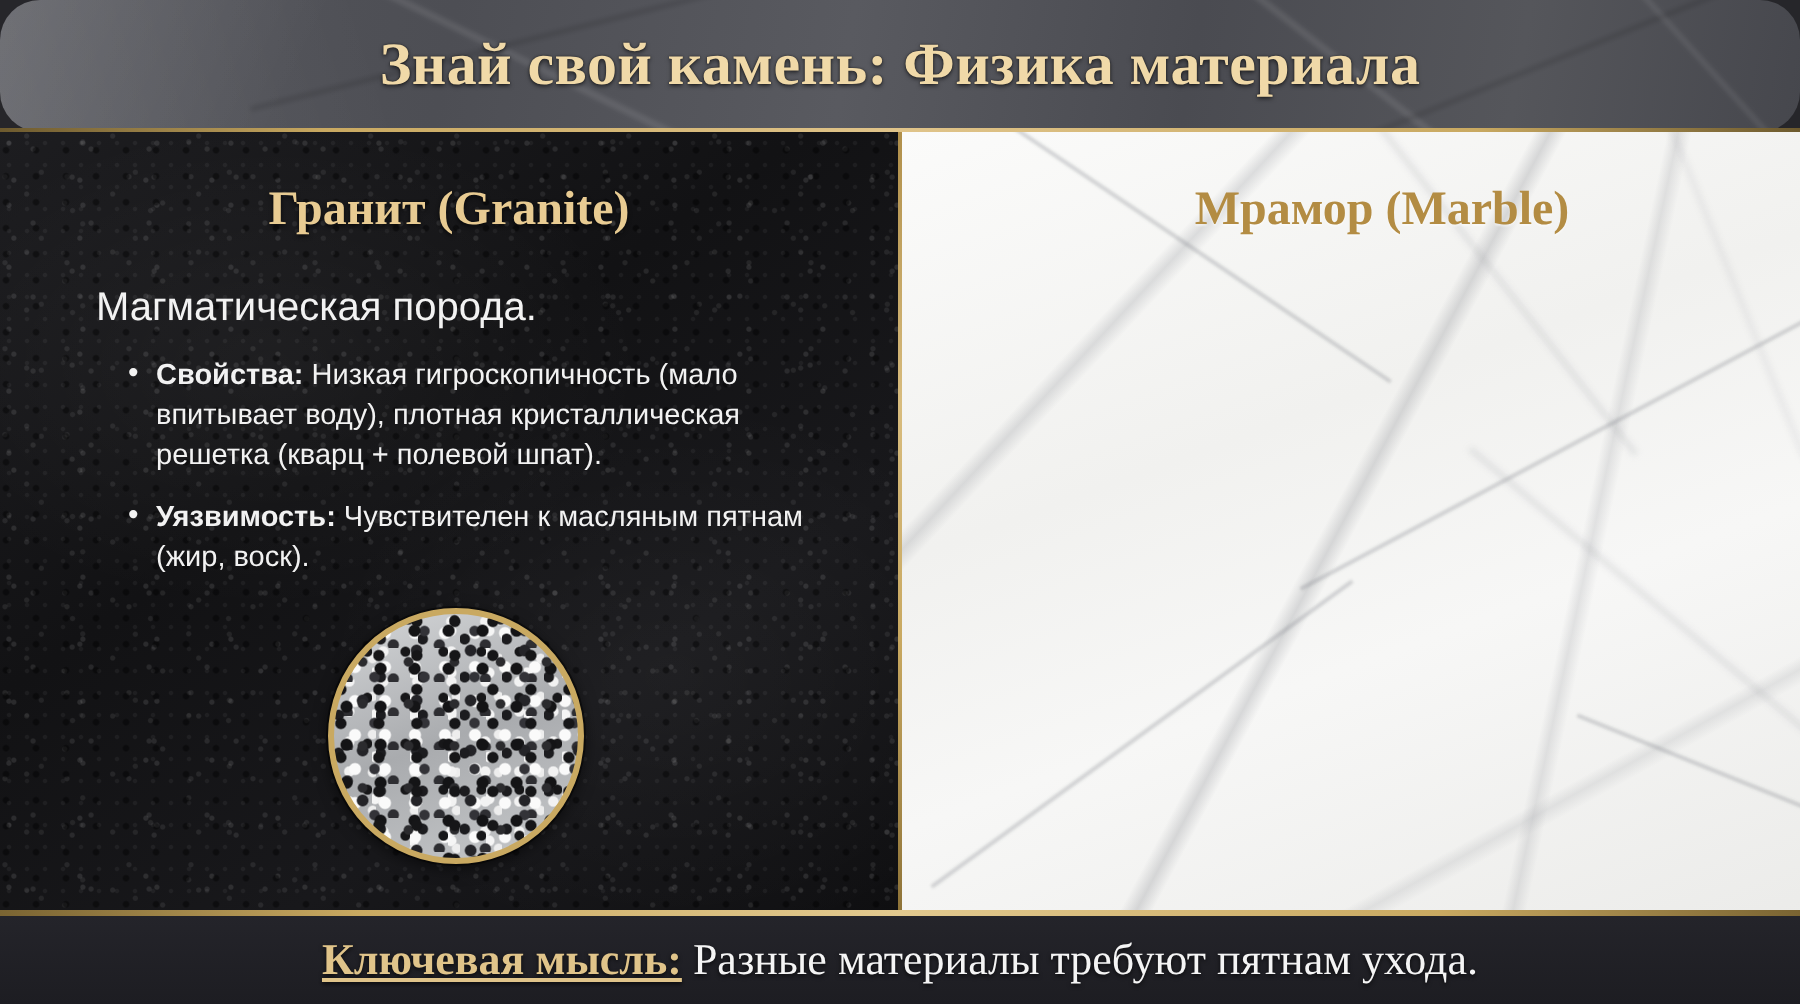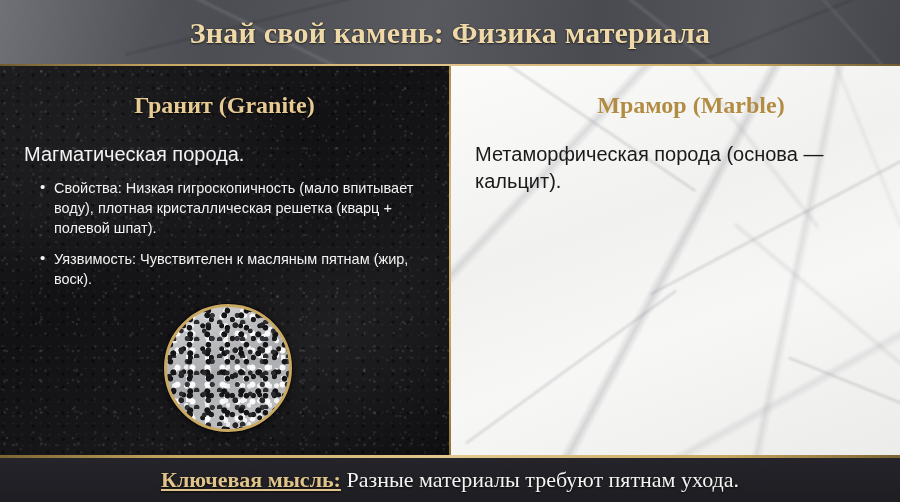--- a/index.html
+++ b/index.html
@@ -20,20 +20,21 @@
   .header {
     position: absolute;
     left: 0; top: 0;
     width: 900px;
     height: 66px;
     overflow: hidden;
     background:
       linear-gradient(116deg, rgba(255,255,255,0.10) 0%, rgba(255,255,255,0) 18%),
       linear-gradient(72deg, rgba(255,255,255,0.07) 0%, rgba(255,255,255,0) 22%),
       linear-gradient(100deg, #55565c 0%, #4d4e54 25%, #595a60 47%, #4a4b51 66%, #55565b 84%, #46474d 100%);
+    border-radius: 20px;
   }
   .header .vein {
     position: absolute;
     background: rgba(255,255,255,0.11);
     filter: blur(1.2px);
     pointer-events: none;
   }
   .header .vein.dark {
     background: rgba(0,0,0,0.16);
   }
@@ -130,21 +131,21 @@
   }
   .panel-bottom-rule {
     position: absolute;
     left: 0; top: 455px;
     width: 900px; height: 3px;
     background: linear-gradient(90deg,#7a6432 0%, #c9a961 20%, #e2c98f 50%, #c9a961 80%, #7a6432 100%);
     z-index: 6;
   }
 
   
-  .panel-inner { position: relative; z-index: 3; padding: 0 16px; }
+  .panel-inner { position: relative; z-index: 3; padding: 0 40px; }
   .panel-heading {
     text-align: center;
     font-family: "Liberation Serif", serif;
     font-weight: bold;
     font-size: 24px;
     margin: 26px 0 0 0;
     white-space: nowrap;
   }
   .panel-granite .panel-heading {
     color: #e8cb92;
@@ -178,21 +179,21 @@
   ul.facts li::before {
     content: "\2022";
     position: absolute;
     left: -2px; top: -1px;
     font-size: 15px;
   }
   .panel-granite ul.facts li { color: #f2f2f2; }
   .panel-granite ul.facts li::before { color: #f2f2f2; }
   .panel-marble  ul.facts li { color: #1a1a1a; }
   .panel-marble  ul.facts li::before { color: #1a1a1a; }
-  .fact-label { font-weight: normal; }
+  .fact-label { font-weight: bold; }
 
   
   .sample {
     position: absolute;
     width: 122px; height: 122px;
     border-radius: 50%;
     z-index: 4;
   }
   .sample-granite {
     left: 164px; top: 238px;
@@ -282,21 +283,20 @@
     <div class="panel panel-marble">
       <div class="marble-vein" style="left:-30px;top:40px;width:300px;height:2px;transform:rotate(34deg);"></div>
       <div class="marble-vein soft" style="left:60px;top:10px;width:380px;height:3px;transform:rotate(52deg);"></div>
       <div class="marble-vein" style="left:180px;top:150px;width:330px;height:2px;transform:rotate(-28deg);"></div>
       <div class="marble-vein soft" style="left:250px;top:250px;width:290px;height:3px;transform:rotate(40deg);"></div>
       <div class="marble-vein" style="left:-10px;top:300px;width:260px;height:2px;transform:rotate(-36deg);"></div>
       <div class="marble-vein soft" style="left:300px;top:60px;width:220px;height:2px;transform:rotate(68deg);"></div>
       <div class="marble-vein" style="left:330px;top:330px;width:210px;height:2px;transform:rotate(22deg);"></div>
       <div class="panel-inner">
         <div class="panel-heading">Мрамор (Marble)</div>
-        <div class="intro">Метаморфическая порода (основа — кальцит).</div>
         <ul class="facts">
         </ul>
       </div>
 
     </div>
 
   </div>
   <div class="panel-bottom-rule"></div>
 
   <div class="footer">

